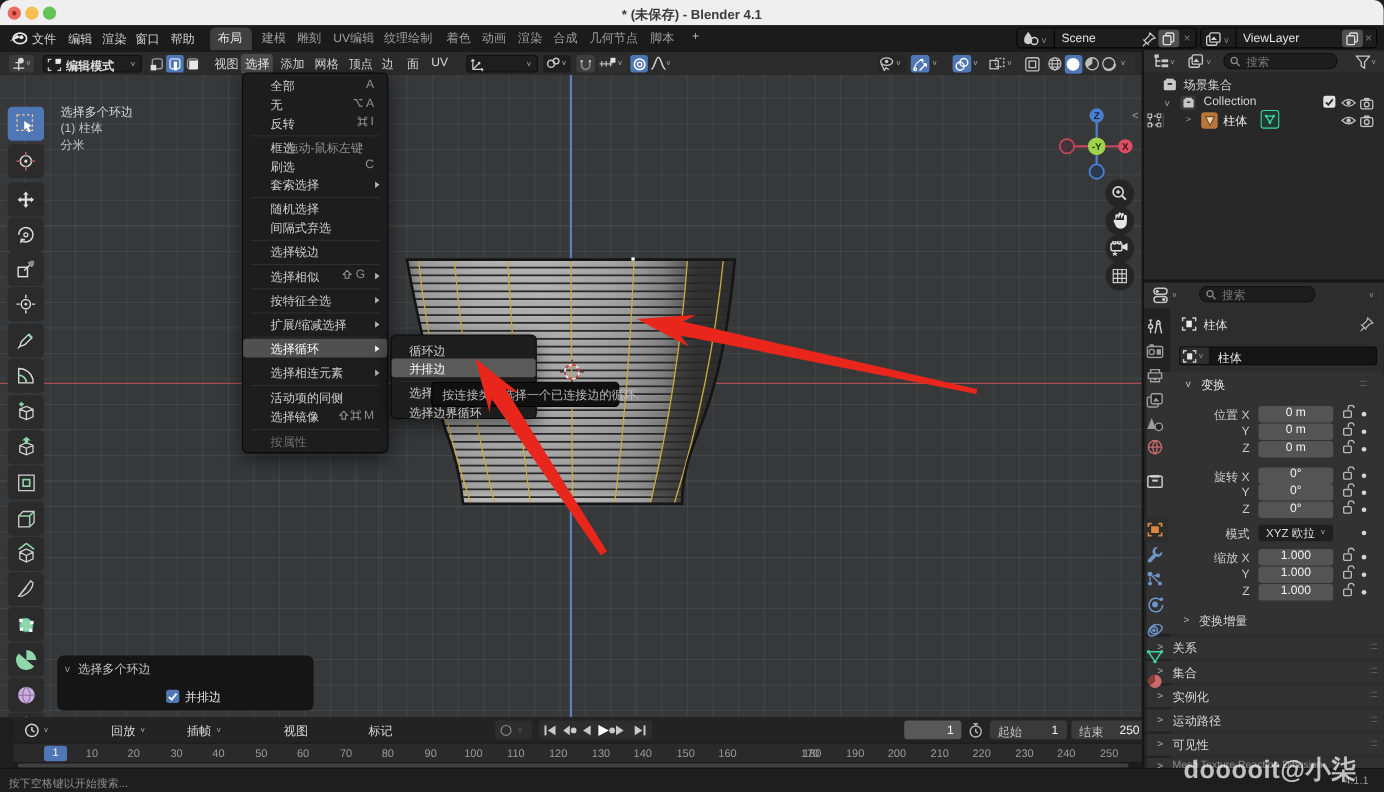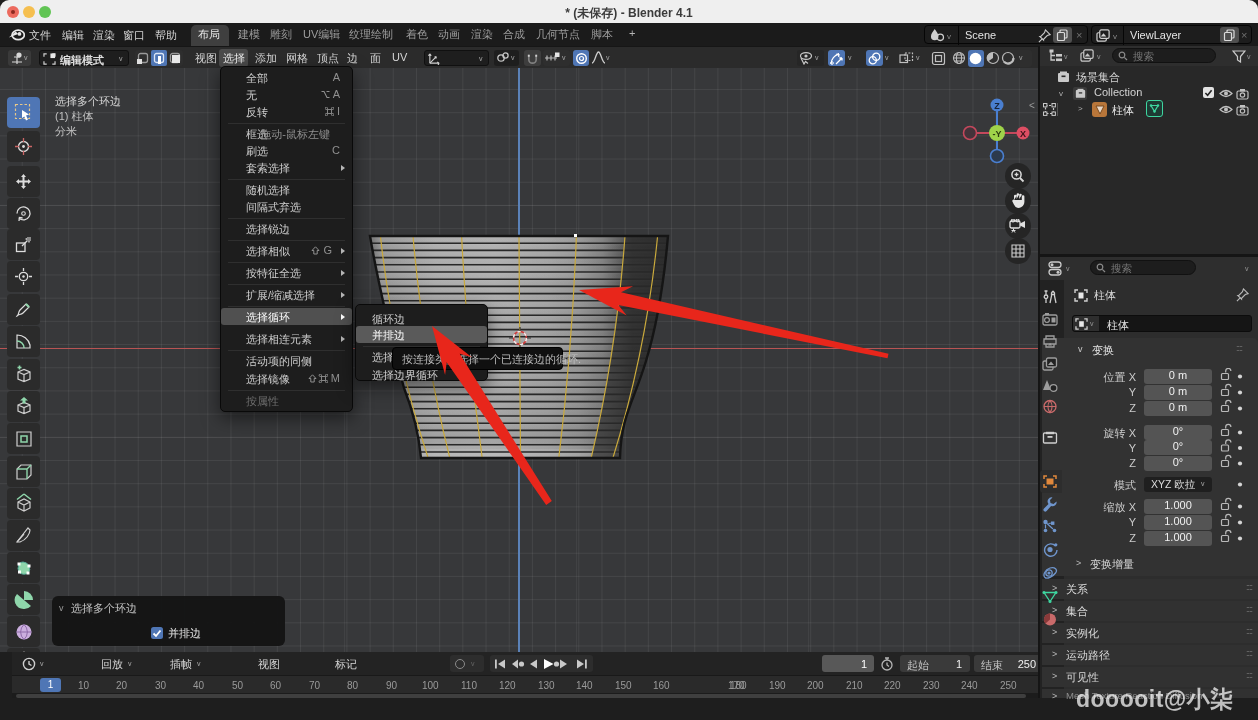--- a/index.html
+++ b/index.html
@@ -725,20 +725,24 @@
         <div class="abs rnum" style="left:872px;">220</div>
   <div class="abs rnum" style="left:911px;">230</div>
         <div class="abs rnum" style="left:949px;">240</div>
   <div class="abs rnum" style="left:988px;">250</div>
  </div>
  <div class="abs" style="left:0;top:41px;width:1038px;height:5px;background:#1c1c1c;">
   <div class="abs" style="left:4px;top:0.5px;width:1010px;height:4px;background:#3f3f3f;border-radius:2px;"></div>
  </div>
 </div>
 
+<div class="abs" id="statusbar">
+ <div class="abs" style="left:8px;top:6px;font-size:10px;color:#8f8f8f;">按下空格键以开始搜索...</div>
+ <div class="abs" style="left:1222px;top:6px;font-size:10px;color:#9a9a9a;">4.1.1</div>
+</div>
 
 <div class="abs" id="rightpanel">
 
  <div class="abs" style="left:0;top:0;width:220px;height:20px;background:#2e2e2e;"></div>
  <svg class="abs" style="left:8px;top:3px;" width="15" height="14" viewBox="0 0 15 14">
   <path d="M3,2 V11 H7 M3,6.5 H7" stroke="#c9c9c9" stroke-width="1.3" fill="none"></path>
   <rect x="1.5" y="0.5" width="4" height="3" fill="#c9c9c9"></rect>
   <rect x="8" y="5" width="6" height="2.6" fill="#c9c9c9"></rect>
         <rect x="8" y="9.5" width="6" height="2.6" fill="#c9c9c9"></rect>
  </svg>

